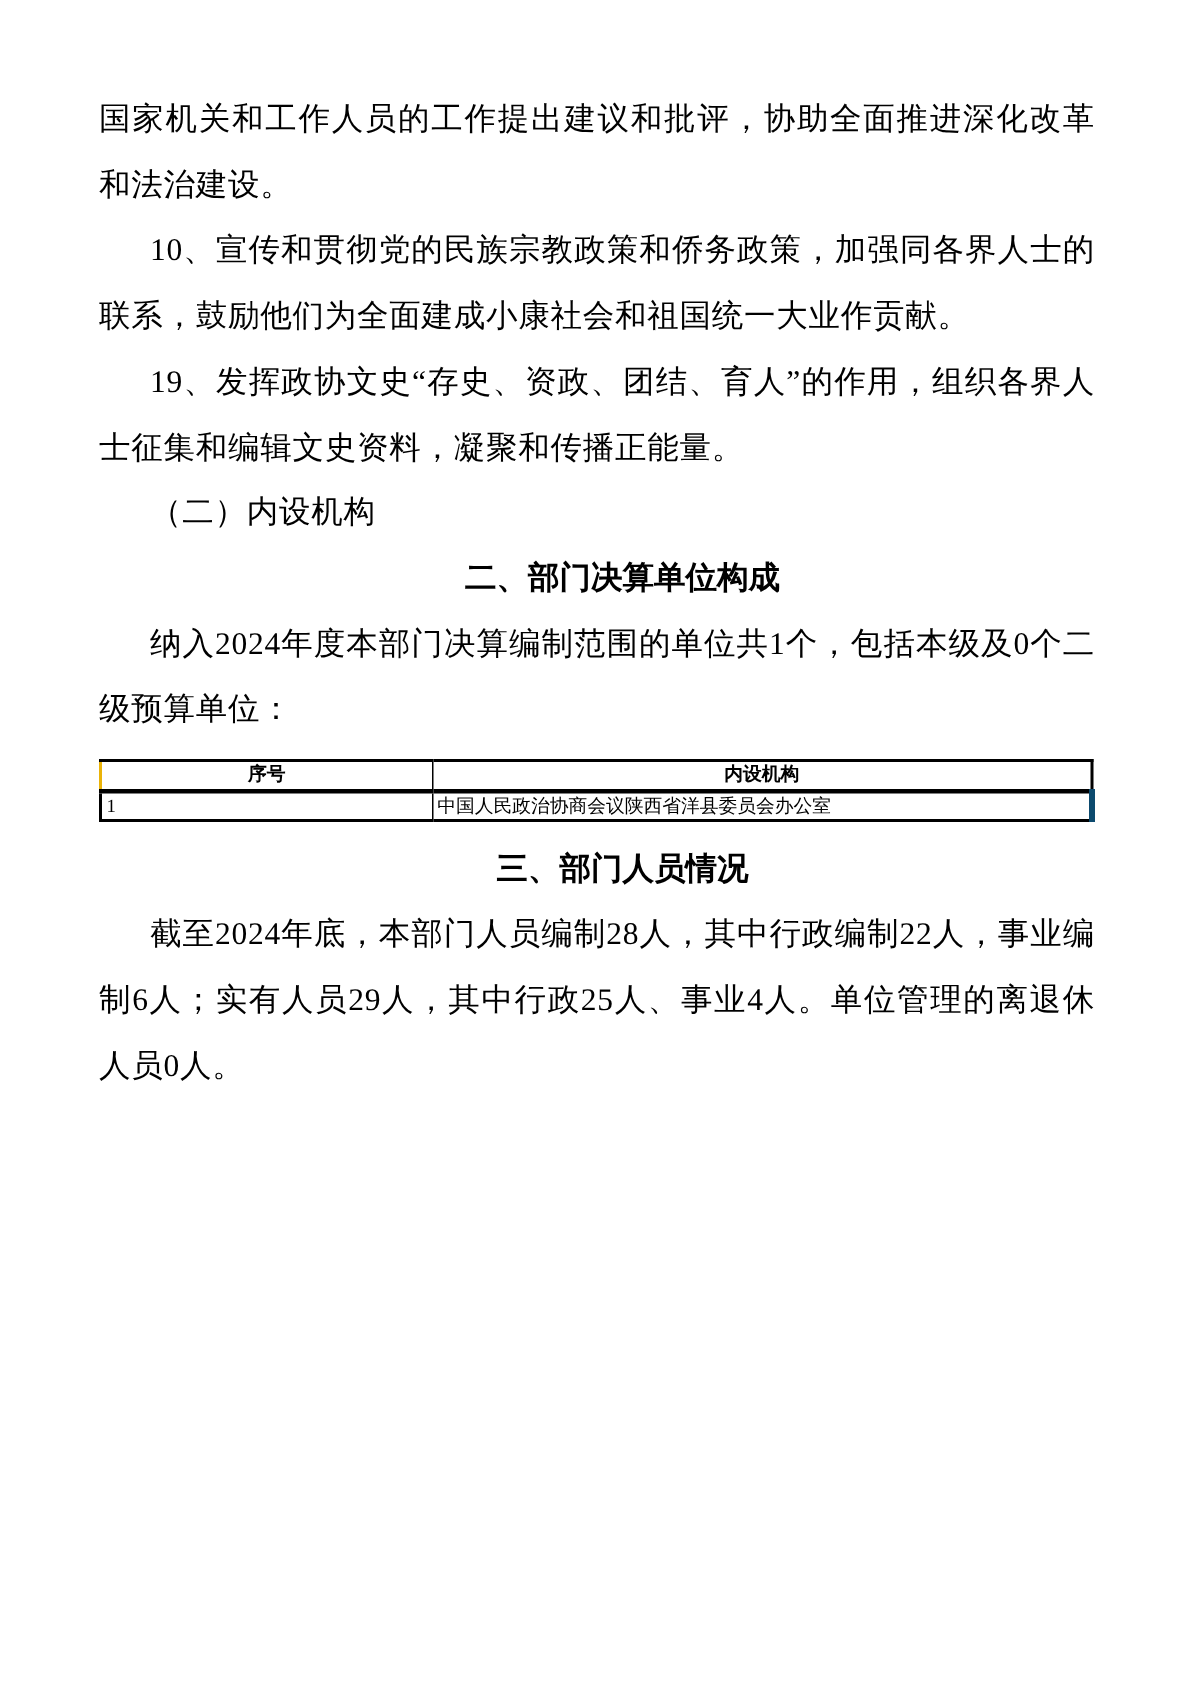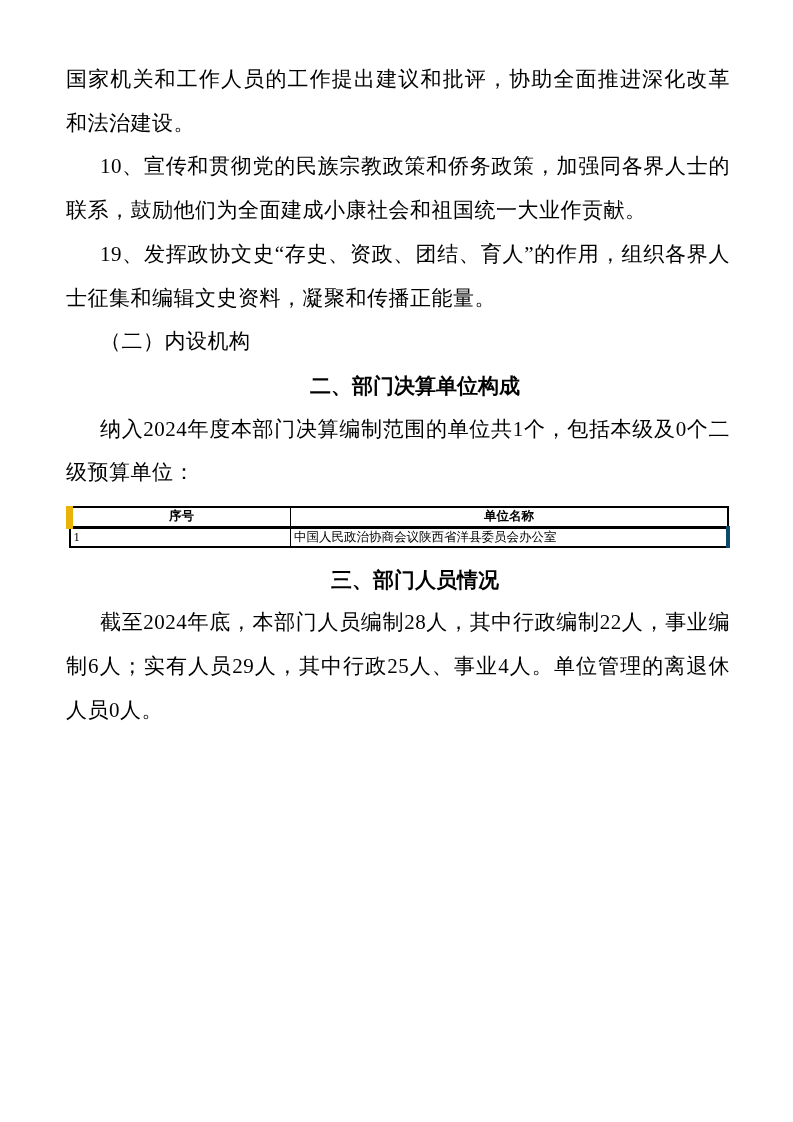--- a/index.html
+++ b/index.html
@@ -55,21 +55,21 @@
     border: 1px solid #000000;
     border-top: 2px solid #000000;
     border-bottom: 3px solid #000000;
     font-size: 12.5px;
     font-weight: bold;
     height: 20px;
     text-align: center;
     vertical-align: middle;
     padding: 0 2px;
   }
-  table.unit-table th:first-child { border-left: 7px solid #eab308; }
+  table.unit-table th:first-child { border-left: 2px solid #eab308; }
   table.unit-table th:last-child { border-right: 2px solid #000000; }
   table.unit-table td {
     border: 1px solid #000000;
     border-bottom: 2px solid #000000;
     font-size: 12.5px;
     height: 18px;
     text-align: left;
     vertical-align: middle;
     padding: 0 3px;
   }
@@ -96,21 +96,21 @@
     <p class="body-para">纳入2024年度本部门决算编制范围的单位共1个，包括本级及0个二级预算单位：</p>
 
     <table class="unit-table">
       <colgroup>
         <col class="col-index">
         <col>
       </colgroup>
       <thead>
         <tr>
           <th>序号</th>
-          <th>单位名称</th>
+          <th>内设机构</th>
         </tr>
       </thead>
       <tbody>
         <tr>
           <td>1</td>
           <td>中国人民政治协商会议陕西省洋县委员会办公室</td>
         </tr>
       </tbody>
     </table>
 

